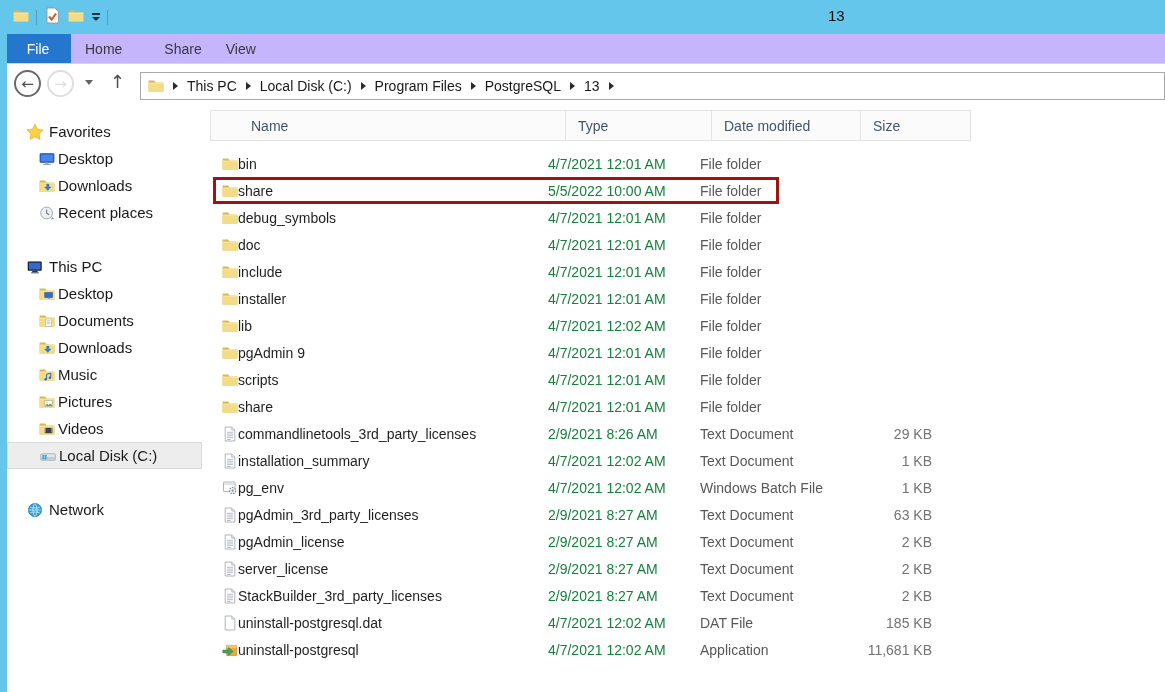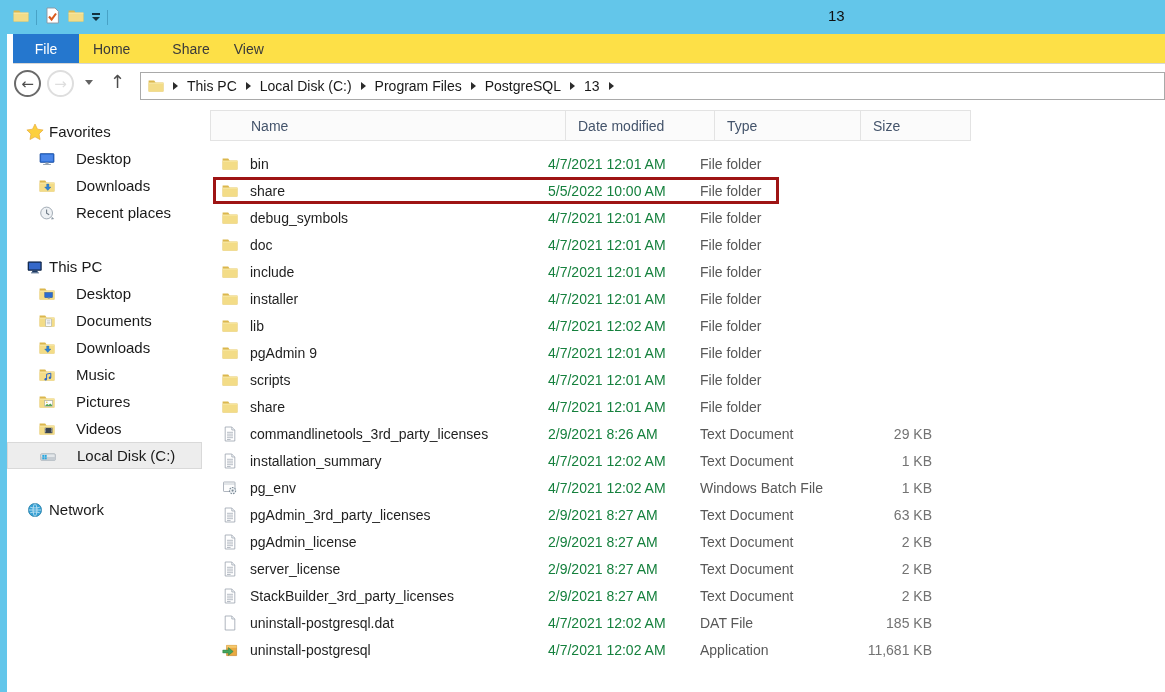--- a/index.html
+++ b/index.html
@@ -16,21 +16,21 @@
   .titlebar{position:absolute;top:0;left:0;width:100%;height:34px;background:var(--titlebar);}
   .qat{position:absolute;left:9px;top:0;height:34px;display:flex;align-items:center;}
   .qat-btn{background:none;border:none;display:flex;align-items:center;justify-content:center;width:24px;height:28px;cursor:default;}
   .qat-sep{width:1px;height:15px;background:#48a2c6;margin:0 3px;}
   .qat-drop{flex-direction:column;width:16px;}
   .qat-drop .bar{width:8px;height:1.5px;background:#13323f;margin-bottom:2px;}
   .tri-down{width:0;height:0;border-left:4px solid transparent;border-right:4px solid transparent;border-top:4px solid #13323f;}
   .win-title{position:absolute;left:828px;top:7px;font-size:15px;color:#101010;}
 
   
-  .tabrow{position:absolute;top:34px;left:13px;right:0;height:30px;background:#fde047;border-bottom:1px solid #d6d6d6;display:flex;align-items:stretch;}
+  .tabrow{position:absolute;top:34px;left:5px;right:0;height:30px;background:#c4b5fd;border-bottom:1px solid #d6d6d6;display:flex;align-items:stretch;}
   .tab{display:flex;align-items:center;font-size:14px;color:#3a3a3a;cursor:default;}
   .tab-file{width:66px;justify-content:center;background:var(--filetab);color:#fff;}
   .tab-home{margin-left:14px;}
   .tab-share{margin-left:42px;}
   .tab-view{margin-left:24px;}
 
   
   .navrow{position:absolute;top:64px;left:7px;right:0;height:40px;background:#fff;}
   .navbtn{position:absolute;background:none;border:none;cursor:default;}
   .nav-back{left:7px;top:6px;width:27px;height:27px;border:2px solid #6a6a6a;border-radius:50%;color:#4c4c4c;font-size:15px;line-height:22px;text-align:center;font-family:"DejaVu Sans",sans-serif;}
@@ -44,38 +44,38 @@
 
   
   .leftedge{position:absolute;left:0;top:34px;width:7px;bottom:0;background:var(--titlebar);}
 
   
   .vsep{position:absolute;left:203px;top:104px;bottom:0;width:1px;background:#e6e6e6;}
 
   .sidebar{position:absolute;left:7px;top:104px;width:195px;bottom:0;padding-top:14px;font-size:15px;color:#1a1a1a;}
   .sb-item{height:27px;display:flex;align-items:center;cursor:default;}
   .sb-head{padding-left:18px;gap:5px;}
-  .sb-child{padding-left:30px;gap:20px;}
+  .sb-child{padding-left:30px;gap:2px;}
   .sb-icon{width:19px;height:18px;display:flex;align-items:center;justify-content:center;flex:0 0 19px;}
   .sb-spacer{height:27px;}
   .sb-selected{background:#ededed;border:1px solid #d9d9d9;}
 
   .filelist{position:absolute;left:203px;top:104px;right:0;bottom:0;background:#fff;}
   .colheader{position:absolute;left:7px;top:6px;height:31px;display:flex;background:#fbfbfb;border:1px solid #e3e3e3;padding-left:28px;}
   .col{display:flex;align-items:center;padding-left:12px;font-size:14px;color:#44546b;border-right:1px solid #e3e3e3;cursor:default;}
   .col:last-child{border-right:none;}
   .col-name{width:327px;}
   .col-date{width:149px;}
   .col-type{width:146px;}
   .col-size{width:109px;}
   .sort-arrow{position:absolute;left:167px;top:8px;width:0;height:0;border-left:4px solid transparent;border-right:4px solid transparent;border-bottom:5px solid #97a0ac;}
 
   .rows{position:absolute;left:0;top:46px;right:0;}
   .row{height:27px;display:flex;align-items:center;cursor:default;}
-  .c-name{width:335px;display:flex;align-items:center;padding-left:19px;gap:12px;}
+  .c-name{width:335px;display:flex;align-items:center;padding-left:19px;gap:0;}
   .c-name .fname{font-size:14px;color:#1f1f1f;white-space:nowrap;}
   .file-icon{width:16px;height:16px;flex:0 0 16px;display:flex;align-items:center;}
   .c-date{width:149px;padding-left:10px;font-size:14px;color:#15803d;}
   .c-type{width:146px;padding-left:13px;font-size:14px;color:#585858;}
   .c-size{width:99px;text-align:right;font-size:14px;color:#737373;}
 
   .red-box{position:absolute;left:10px;width:566px;height:27px;border:3px solid var(--highlight);}
 </style>
 </head>
 <body>
@@ -303,22 +303,22 @@
           </svg>
         </span>
         <span>Network</span>
       </div>
     </div>
 
   <div class="filelist">
     <span class="sort-arrow"></span>
     <div class="colheader" id="colheader">
         <div class="col col-name">Name</div>
+        <div class="col col-type">Type</div>
         <div class="col col-date">Date modified</div>
-        <div class="col col-type">Type</div>
         <div class="col col-size">Size</div>
       </div>
     <div class="rows" id="rows">
         <div class="row">
           <div class="c-name">
             <span class="file-icon">
               <svg width="16" height="16" viewBox="0 0 16 16">
                 <path d="M.6 2.6h5.6l1.4 1.8h7.8v9.1H.6z" fill="#dbb74d"></path>
                 <path d="M.6 5h14.8v8.5H.6z" fill="#f3dc87"></path>
                 <path d="M.6 5h14.8" stroke="#fbf0ba" stroke-width=".8"></path>

